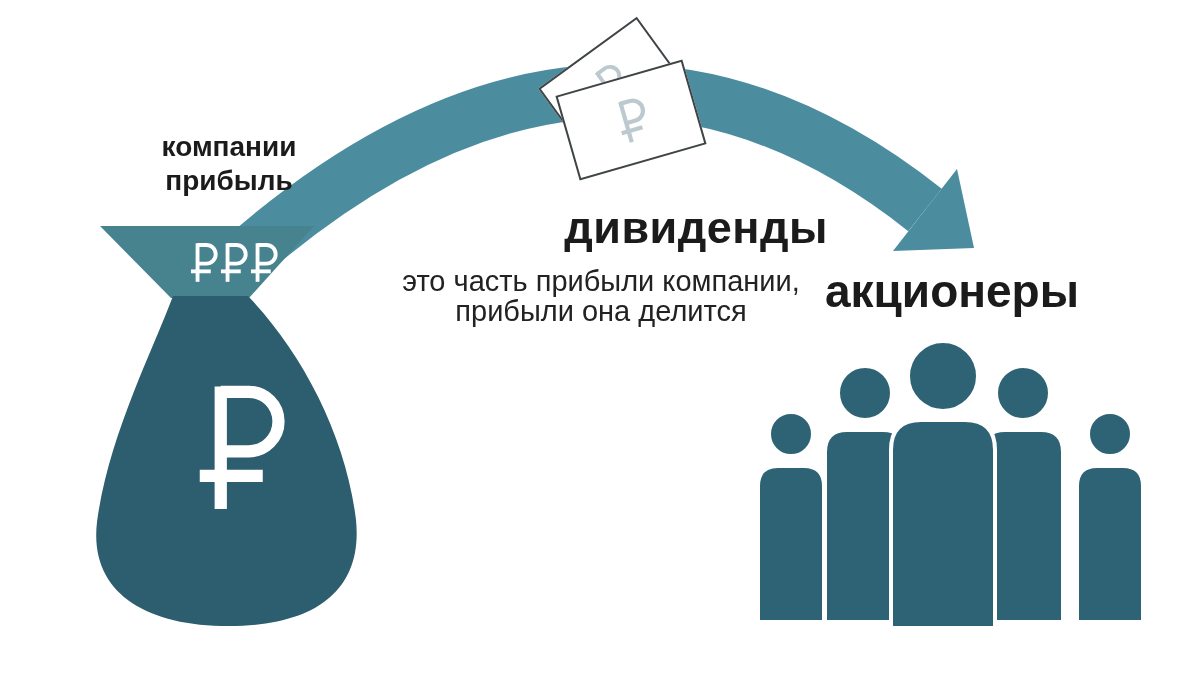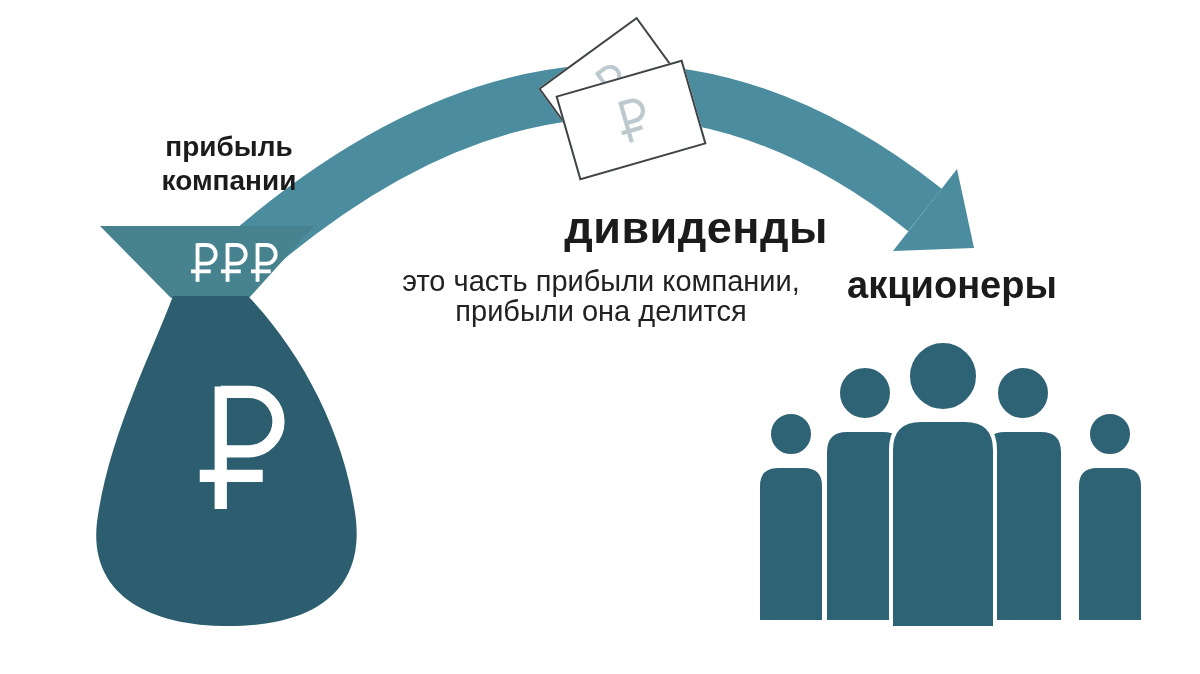--- a/index.html
+++ b/index.html
@@ -20,21 +20,21 @@
   #dividends-title{
     left:428px;top:202px;width:400px;
     font-size:45px;font-weight:700;letter-spacing:.5px;text-align:right;
   }
   #dividends-description{
     left:401px;top:266px;width:400px;
     font-size:29px;line-height:30px;font-weight:400;color:#222;
   }
   #shareholders-label{
     left:802px;top:264px;width:300px;
-    font-size:38px;font-weight:600;
+    font-size:46px;font-weight:600;
   }
   .line{display:block;}
   .banknote{
     position:absolute;background:#fff;
     border:2px solid var(--note-border,#3f4447);
     display:flex;align-items:center;justify-content:center;
   }
   #banknote-back{left:550px;top:45px;width:118px;height:76px;transform:rotate(-36deg);}
   #banknote-front{left:565px;top:76px;width:128px;height:84px;transform:rotate(-16deg);}
   .note-ruble{stroke:var(--note-symbol,#bcc9cf);fill:none;}
@@ -97,22 +97,22 @@
       <use href="#ruble" class="note-ruble"></use>
     </svg>
   </div>
   <div class="banknote" id="banknote-front">
     <svg width="36" height="48" viewBox="0 0 60 80">
       <use href="#ruble" class="note-ruble"></use>
     </svg>
   </div>
 
   <div class="label" id="profit-label">
+    <span class="line">компании</span>
     <span class="line">прибыль</span>
-    <span class="line">компании</span>
   </div>
 
   <div class="label" id="dividends-title">дивиденды</div>
 
   <div class="label" id="dividends-description">
     <span class="line">это часть прибыли компании,</span>
     <span class="line">прибыли она делится</span>
   </div>
 
   <div class="label" id="shareholders-label">акционеры</div>

